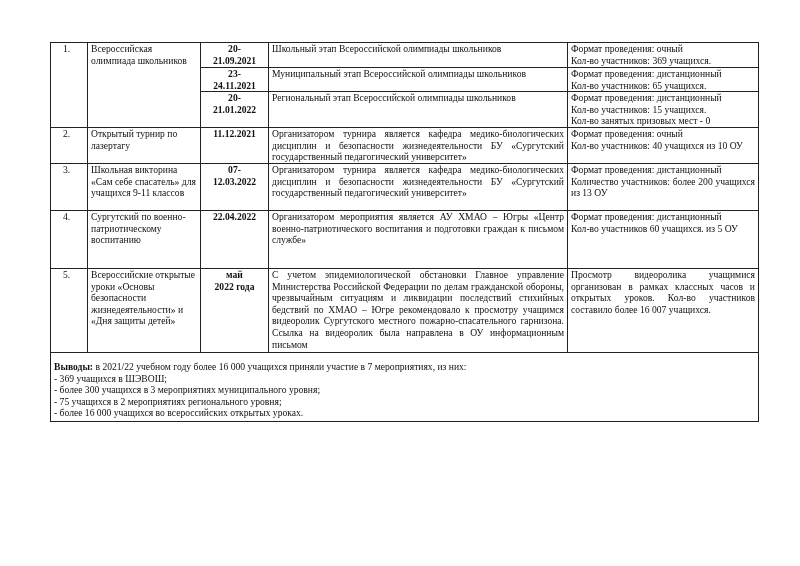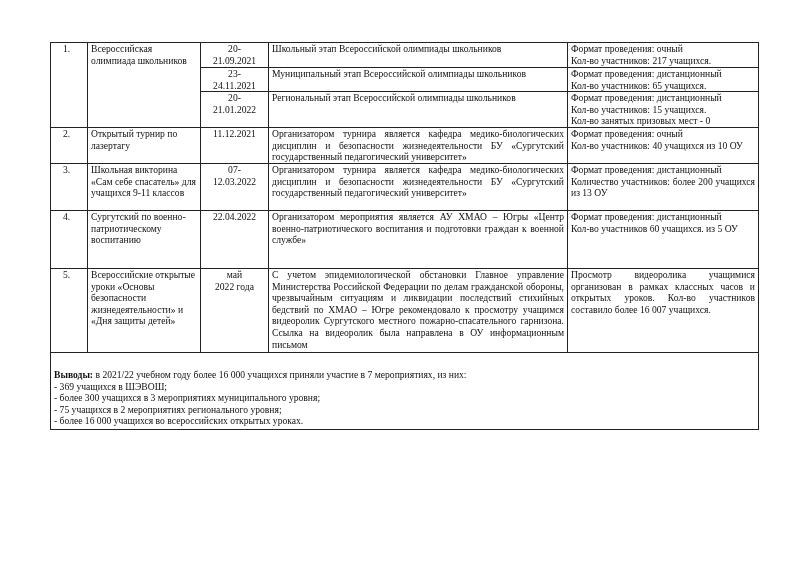--- a/index.html
+++ b/index.html
@@ -17,31 +17,31 @@
   td {
     border: 1px solid #222; vertical-align: top;
     padding: 0 3px 0 3px;
   }
   col.c1 { width: 37px; }
   col.c2 { width: 113px; }
   col.c3 { width: 68px; }
   col.c4 { width: 299px; }
   col.c5 { width: 191px; }
   .num { padding-left: 12px; }
-  .date { text-align: center; }
+  .date { text-align: center; font-weight: bold; }
   .just { text-align: justify; }
   .line { display: block; }
   .r1a td { height: 24px; }
   .r1b td { height: 22px; }
   .r1c td { height: 34px; }
   .r2 td { height: 35px; }
   .r3 td { height: 46px; }
   .r4 td { height: 57px; }
   .r5 td { height: 83px; }
-  .summary td { padding-top: 16px; padding-bottom: 2px; }
+  .summary td { padding-top: 8px; padding-bottom: 2px; }
   .bold { font-weight: bold; }
 </style>
 </head>
 <body>
 
 <div class="page">
   <table>
     <colgroup>
         <col class="c1">
         <col class="c2">
@@ -54,21 +54,21 @@
         <tr class="r1a">
       <td rowspan="3" class="num">1.</td>
       <td rowspan="3">Всероссийская олимпиада школьников</td>
       <td class="date">
         <span class="line">20-</span>
         <span class="line">21.09.2021</span>
       </td>
       <td>Школьный этап Всероссийской олимпиады школьников</td>
       <td>
         <span class="line">Формат проведения: очный</span>
-        <span class="line">Кол-во участников: 217 учащихся.</span>
+        <span class="line">Кол-во участников: 369 учащихся.</span>
       </td>
     </tr>
 
     <tr class="r1b">
       <td class="date">
         <span class="line">23-</span>
         <span class="line">24.11.2021</span>
       </td>
       <td>Муниципальный этап Всероссийской олимпиады школьников</td>
       <td>
@@ -112,21 +112,21 @@
       <td class="just">
         <span class="line">Формат проведения: дистанционный</span>
         <span class="line">Количество участников: более 200 учащихся из 13 ОУ</span>
       </td>
     </tr>
 
     <tr class="r4">
       <td class="num">4.</td>
       <td>Сургутский по военно-патриотическому воспитанию</td>
       <td class="date">22.04.2022</td>
-      <td class="just">Организатором мероприятия является АУ ХМАО – Югры «Центр военно-патриотического воспитания и подготовки граждан к военной службе»</td>
+      <td class="just">Организатором мероприятия является АУ ХМАО – Югры «Центр военно-патриотического воспитания и подготовки граждан к письмом службе»</td>
       <td class="just">
         <span class="line">Формат проведения: дистанционный</span>
         <span class="line">Кол-во участников 60 учащихся. из 5 ОУ</span>
       </td>
     </tr>
 
     <tr class="r5">
       <td class="num">5.</td>
       <td>Всероссийские открытые уроки «Основы безопасности жизнедеятельности» и «Дня защиты детей»</td>
       <td class="date">

